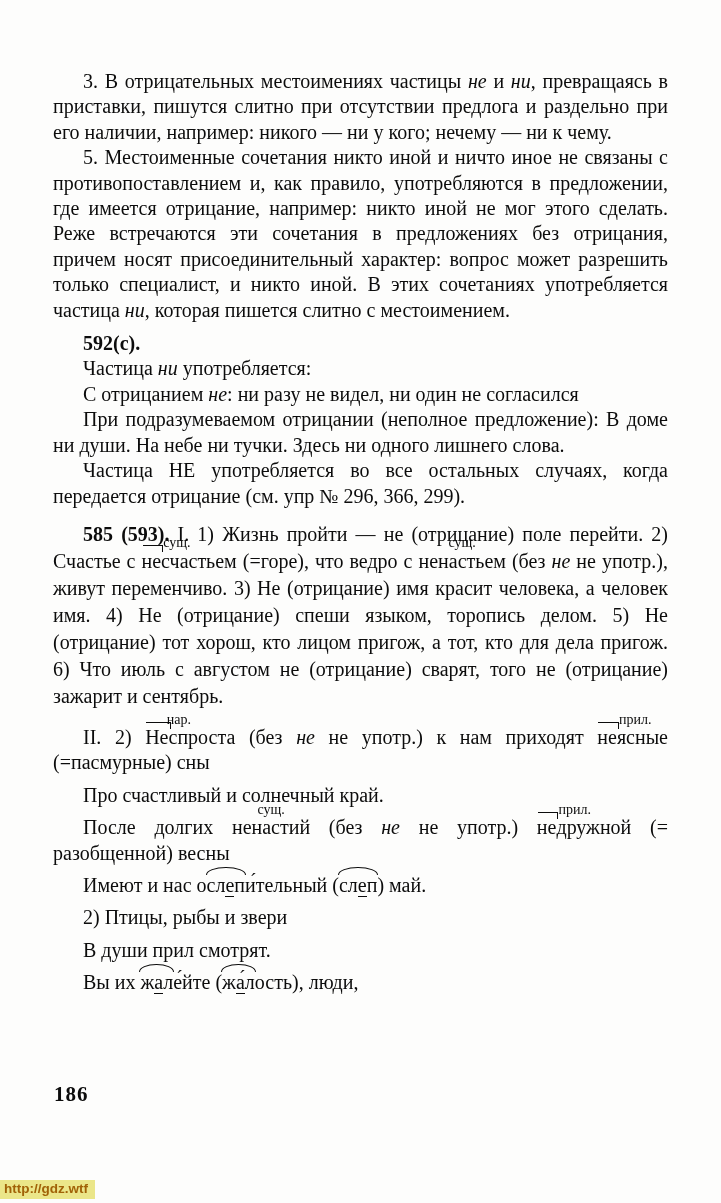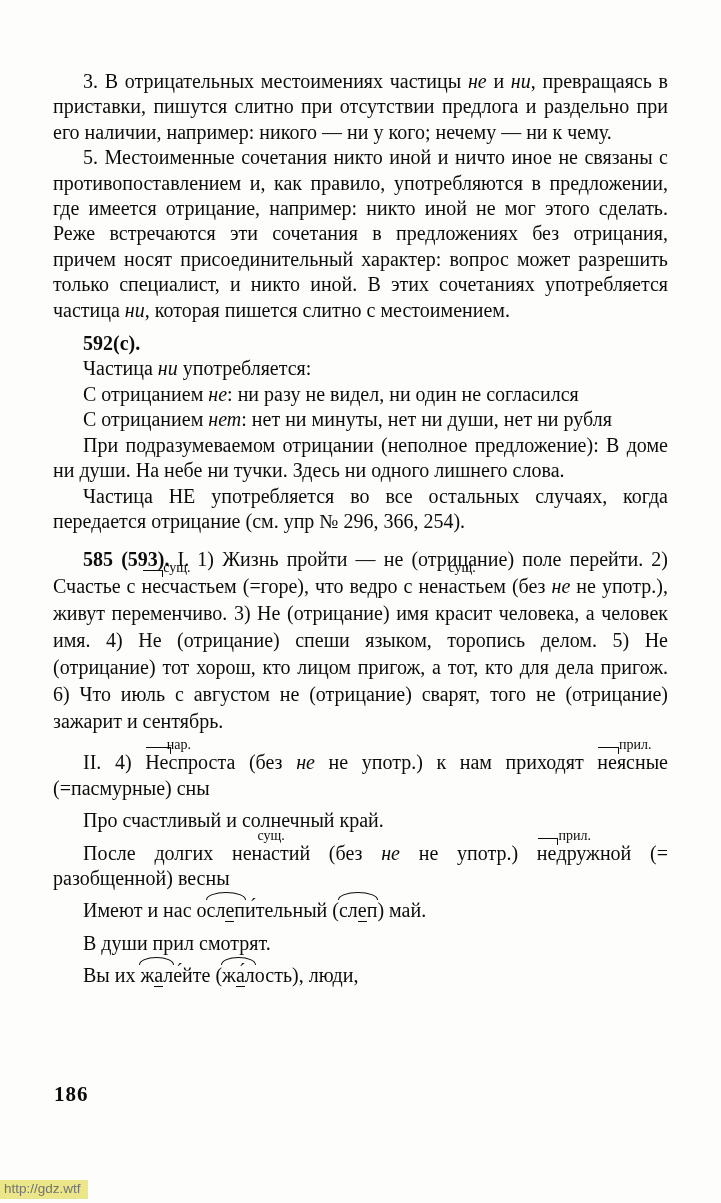--- a/index.html
+++ b/index.html
@@ -40,57 +40,58 @@
     border:1.6px solid #0c0c0c;border-bottom:none;
     border-radius:50% 50% 0 0 / 100% 100% 0 0;
   }
   .u{display:inline-block;border-bottom:1.7px solid #0c0c0c;line-height:1.05;}
   .pagenum{
     position:absolute;left:54px;top:1082px;
     font-size:21px;font-weight:700;letter-spacing:1px;
   }
   .watermark{
     position:absolute;left:0;bottom:4px;
-    background:#ebe689;color:#737373;
+    background:#ebe689;color:#a16207;
     font-family:"Liberation Sans", sans-serif;
     font-size:13.5px;line-height:1.15;
     padding:1px 7px 2px 4px;
+    font-weight:bold;
   }
 </style>
 </head>
 <body>
 
 <div class="page">
   <div class="content">
 
     <p class="para j"><span>3. В отрицательных местоимениях частицы </span><span class="it">не</span><span> и </span><span class="it">ни</span><span>, превращаясь в приставки, пишутся слитно при отсутствии предлога и раздельно при его наличии, например: никого — ни у кого; нечему — ни к чему.</span></p>
 
 
     <p class="para j"><span>5. Местоименные сочетания никто иной и ничто иное не связаны с противопоставлением и, как правило, употребляются в предложении, где имеется отрицание, например: никто иной не мог этого сделать. Реже встречаются эти сочетания в предложениях без отрицания, причем носят присоединительный характер: вопрос может разрешить только специалист, и никто иной. В этих сочетаниях употребляется частица </span><span class="it">ни</span><span>, которая пишется слитно с местоимением.</span></p>
 
     <div class="sec592">
       <p class="para"><span class="bold">592(с).</span></p>
       <p class="para"><span>Частица </span><span class="it">ни</span><span> употребляется:</span></p>
       <p class="para"><span>С отрицанием </span><span class="it">не</span><span>: ни разу не видел, ни один не согласился</span></p>
-      <p class="para"><span>С отрицанием </span><span class="it">нет</span><span>: нет ни минуты, нет ни души, нет ни рубля</span></p>
       <p class="para j">При подразумеваемом отрицании (неполное предложение): В доме ни души. На небе ни тучки. Здесь ни одного лишнего слова.</p>
-      <p class="para j">Частица НЕ употребляется во все остальных случаях, когда передается отрицание (см. упр № 296, 366, 254).</p>
+      <p class="para j">Частица НЕ употребляется во все остальных случаях, когда передается отрицание (см. упр № 296, 366, 299).</p>
     </div>
 
     <div class="sec585">
       <p class="para j part1"><span class="bold">585 (593).</span><span> I. 1) Жизнь пройти — не (отрицание) поле перейти. 2) Счастье с </span><span class="annot pfxword"><span class="pos">сущ.</span><span class="pfx">не</span><span>счастьем</span></span><span> (=горе), что ведро с </span><span class="annot"><span class="pos">сущ.</span><span>ненастьем</span></span><span> (без </span><span class="it">не</span><span> не употр.), живут переменчиво. 3) Не (отрицание) имя красит человека, а человек имя. 4) Не (отрицание) спеши языком, торопись делом. 5) Не (отрицание) тот хорош, кто лицом пригож, а тот, кто для дела пригож. 6) Что июль с августом не (отрицание) сварят, того не (отрицание) зажарит и сентябрь.</span></p>
 
-      <p class="para j vline-first"><span>II. 4) </span><span class="annot pfxword"><span class="pos">нар.</span><span class="pfx">Не</span><span>спроста</span></span><span> (без </span><span class="it">не</span><span> не употр.) к нам приходят </span><span class="annot pfxword"><span class="pos">прил.</span><span class="pfx">не</span><span>ясные</span></span><span> (=пасмурные) сны</span></p>
+      <p class="para j vline-first"><span>II. 2) </span><span class="annot pfxword"><span class="pos">нар.</span><span class="pfx">Не</span><span>спроста</span></span><span> (без </span><span class="it">не</span><span> не употр.) к нам приходят </span><span class="annot pfxword"><span class="pos">прил.</span><span class="pfx">не</span><span>ясные</span></span><span> (=пасмурные) сны</span></p>
 
       <p class="para vline">Про счастливый и солнечный край.</p>
 
       <p class="para j vline"><span>После долгих </span><span class="annot"><span class="pos">сущ.</span><span>ненастий</span></span><span> (без </span><span class="it">не</span><span> не употр.) </span><span class="annot pfxword"><span class="pos">прил.</span><span class="pfx">не</span><span>дружной</span></span><span> (= разобщенной) весны</span></p>
 
       <p class="para vline"><span>Имеют и нас </span><span class="annot"><span>о</span><span class="root"><span>сл</span><span class="u">е</span><span>п</span></span><span>и́тельный</span></span><span> (</span><span class="annot"><span class="root"><span>сл</span><span class="u">е</span><span>п</span></span></span><span>) май.</span></p>
 
+      <p class="para vline">2) Птицы, рыбы и звери</p>
 
       <p class="para vline">В души прил смотрят.</p>
 
       <p class="para vline"><span>Вы их </span><span class="annot"><span class="root"><span>ж</span><span class="u">а</span><span>л</span></span><span>е́йте</span></span><span> (</span><span class="annot"><span class="root"><span>ж</span><span class="u">а́</span><span>л</span></span><span>ость</span></span><span>), люди,</span></p>
     </div>
 
   </div>
 
   <div class="pagenum">186</div>
   <div class="watermark">http://gdz.wtf</div>

